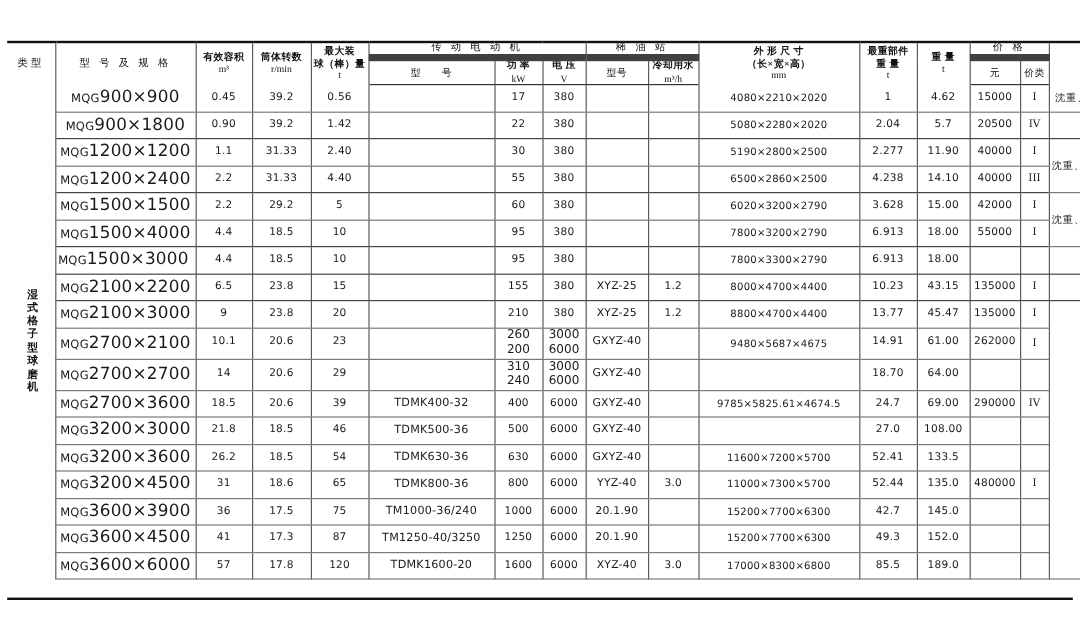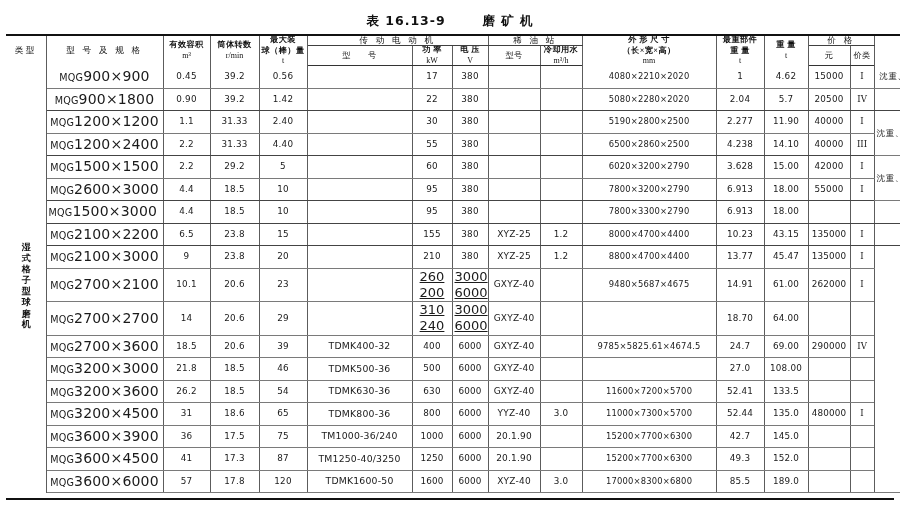--- a/index.html
+++ b/index.html
@@ -68,21 +68,21 @@
     overflow: hidden;
     white-space: nowrap;
   }
   
   table.spec thead tr.hrow-top th {
     border-top: 2.2px solid #111;
   }
   table.spec thead tr.hrow-bottom th {
     border-bottom: 1.2px solid #333;
   }
-  .sub-rule { border-bottom: 1px solid #404040; }
+  .sub-rule { border-bottom: 6px solid #404040; }
 
   
   table.spec tr > *:first-child { border-left: none; }
   table.spec tr > *:last-child  { border-right: none; }
 
   
   .hcn {
     font-size: 8.6px;
     letter-spacing: 2.5px;
     font-weight: bold;
@@ -111,21 +111,21 @@
   .groupline td { border-bottom: 1.1px solid #444; }
   .model {
     font-size: 9.3px;
     letter-spacing: 0.2px;
     white-space: nowrap;
   }
   .model .pre { font-size: 9.6px; }
   .model .dim { font-size: 14px; }
   .num { font-size: 8.8px; letter-spacing: 0.2px; }
   .num-b { font-size: 8.8px; font-weight: bold; letter-spacing: 0.2px; }
-  .dual { line-height: 1.25; font-size: 13px; text-decoration: underline; }
+  .dual { line-height: 1.25; font-size: 10px; }
   .dual span { display: block; }
   .mfg {
     font-size: 8.4px;
     letter-spacing: 0.8px;
     text-align: left;
     padding-left: 4px;
     white-space: nowrap;
   }
   .mfg-wide { letter-spacing: 3px; text-align: center; }
   .oil { font-size: 9px; letter-spacing: 0.2px; margin-left: 36px; }
@@ -157,27 +157,20 @@
     width: 888px;
     height: 0;
     border-top: 2.2px solid #111;
   }
 </style>
 </head>
 <body>
 
 <div class="page">
 
-  <div class="title-row">
-    <div class="title-text">
-      <span>表 16.13-9</span>
-      <span class="title-gap"></span>
-      <span>磨 矿 机</span>
-    </div>
-  </div>
 
   <div class="table-wrap">
     <table class="spec">
       <colgroup>
         <col style="width:40px">
         <col style="width:117px">
         <col style="width:47px">
         <col style="width:49px">
         <col style="width:48px">
         <col style="width:105px">
@@ -349,21 +342,21 @@
             <td class="oil"></td>
             <td class="num"></td>
             <td class="dimsz">6020×3200×2790</td>
             <td class="num-b">3.628</td>
             <td class="num-b">15.00</td>
             <td class="num-b">42000</td>
             <td class="grade">I</td>
             <td class="mfg" rowspan="2">沈重、上冶、熊群、无矿、辽重</td>
           </tr>
           <tr class="groupline">
-            <td class="model"><span class="pre">MQG</span><span class="dim">2600×3000</span></td>
+            <td class="model"><span class="pre">MQG</span><span class="dim">1500×4000</span></td>
             <td class="num-b">4.4</td>
             <td class="num-b">18.5</td>
             <td class="num-b">10</td>
             <td class="model"></td>
             <td class="num">95</td>
             <td class="num">380</td>
             <td class="oil"></td>
             <td class="num"></td>
             <td class="dimsz">7800×3200×2790</td>
             <td class="num-b">6.913</td>
@@ -560,21 +553,21 @@
             <td class="num-b">49.3</td>
             <td class="num-b">152.0</td>
             <td class="num-b"></td>
             <td class="grade"></td>
           </tr>
           <tr class="rowline">
             <td class="model"><span class="pre">MQG</span><span class="dim">3600×6000</span></td>
             <td class="num-b">57</td>
             <td class="num-b">17.8</td>
             <td class="num-b">120</td>
-            <td class="model">TDMK1600-50</td>
+            <td class="model">TDMK1600-20</td>
             <td class="num">1600</td>
             <td class="num">6000</td>
             <td class="oil">XYZ-40</td>
             <td class="num">3.0</td>
             <td class="dimsz">17000×8300×6800</td>
             <td class="num-b">85.5</td>
             <td class="num-b">189.0</td>
             <td class="num-b"></td>
             <td class="grade"></td>
           </tr>

